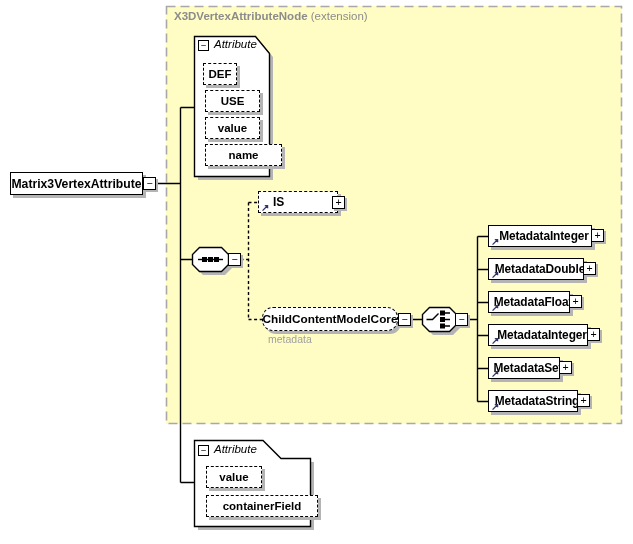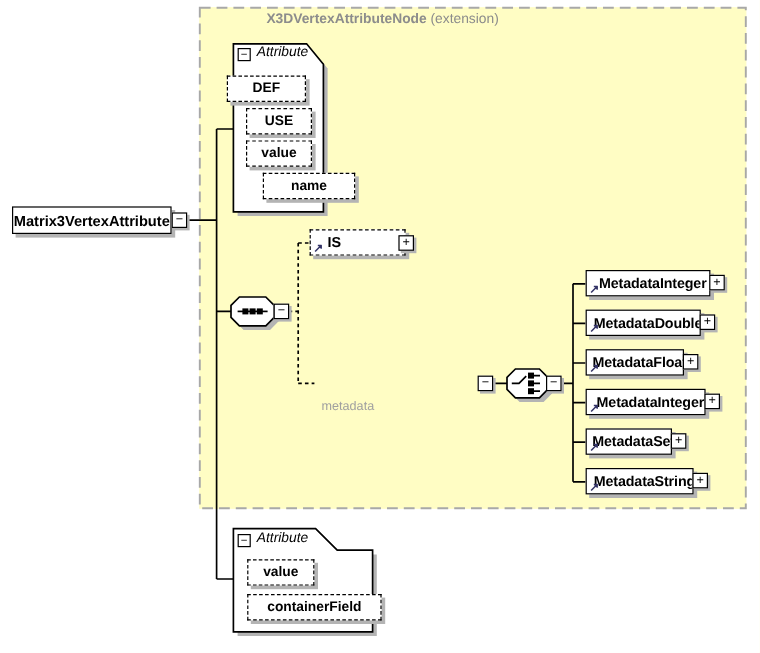--- a/index.html
+++ b/index.html
@@ -17,21 +17,21 @@
         display:flex;align-items:center;justify-content:center;font-weight:bold;
         font-size:11.5px;white-space:nowrap;color:#000;}
   
   .xbox{width:13px;height:13px;background:#fff;border:1.4px solid #000;
         box-shadow:2px 2px 0 var(--shadow,#b4b4b4);display:flex;align-items:center;
         justify-content:center;font-size:10.5px;line-height:1;color:#000;}
   .xbox-sm{width:11px;height:11px;border-width:1.2px;box-shadow:none;font-size:9.5px;}
 
   .grp-label{font-style:italic;font-size:11.5px;color:#000;white-space:nowrap;}
   .ext-label{font-size:11.5px;color:var(--extension-label,#8c8c8c);white-space:nowrap;}
-  .ext-label .t{font-weight:bold;margin-left:48px;}
+  .ext-label .t{font-weight:bold;}
   .anno{font-size:10.5px;color:var(--annotation-text,#a0a0a0);white-space:nowrap;}
   .ref{position:absolute;left:2px;bottom:-1px;font-size:10px;font-weight:bold;
        color:#333366;line-height:1;}
   .meta{height:22px;font-size:11.9px;letter-spacing:-0.1px;padding-left:8px;}
   .ccmc{border-radius:11px;font-size:11.8px;}
   .isbox{justify-content:flex-start;padding-left:14px;font-size:12px;}
 
   .extbg{background:var(--extension-bg,#fffdc4);}
 
   
@@ -86,41 +86,44 @@
   </div>
 
   <div class="abs ebox" style="left:10px;top:172px;width:133px;height:23px;font-size:12.2px;">
     <span>Matrix3VertexAttribute</span>
   </div>
   <div class="abs xbox" style="left:143px;top:177px;">−</div>
 
   <div class="abs xbox xbox-sm" style="left:198px;top:40px;">−</div>
   <div class="abs grp-label" style="left:214px;top:38px;">Attribute</div>
 
-  <div class="abs abox" style="left:189px;top:63px;width:66px;height:22px;">
+  <div class="abs abox" style="left:203px;top:63px;width:34px;height:22px;">
     <span>DEF</span>
   </div>
   <div class="abs abox" style="left:205px;top:90px;width:55px;height:22px;">
     <span>USE</span>
   </div>
   <div class="abs abox" style="left:205px;top:117px;width:55px;height:22px;">
     <span>value</span>
   </div>
-  <div class="abs abox" style="left:219px;top:144px;width:77px;height:22px;">
+  <div class="abs abox" style="left:205px;top:144px;width:77px;height:22px;">
     <span>name</span>
   </div>
 
   <div class="abs abox isbox" style="left:258px;top:191px;width:80px;height:22px;">
     <span class="ref">↗</span>
     <span>IS</span>
   </div>
   <div class="abs xbox" style="left:332px;top:196px;">+</div>
 
   <div class="abs xbox" style="left:228px;top:253px;">−</div>
 
+  <div class="abs abox ccmc" style="left:262px;top:307px;width:136px;height:24px;">
+    <span>ChildContentModelCore</span>
+  </div>
   <div class="abs xbox" style="left:398px;top:313px;">−</div>
   <div class="abs anno" style="left:268px;top:333px;text-align:center;">metadata</div>
 
   <div class="abs xbox" style="left:455px;top:313px;">−</div>
 
   <div class="abs ebox meta" style="left:488px;top:225px;width:104px;">
     <span class="ref">↗</span>
     <span>MetadataInteger</span>
   </div>
   <div class="abs xbox" style="left:591px;top:229px;">+</div>

